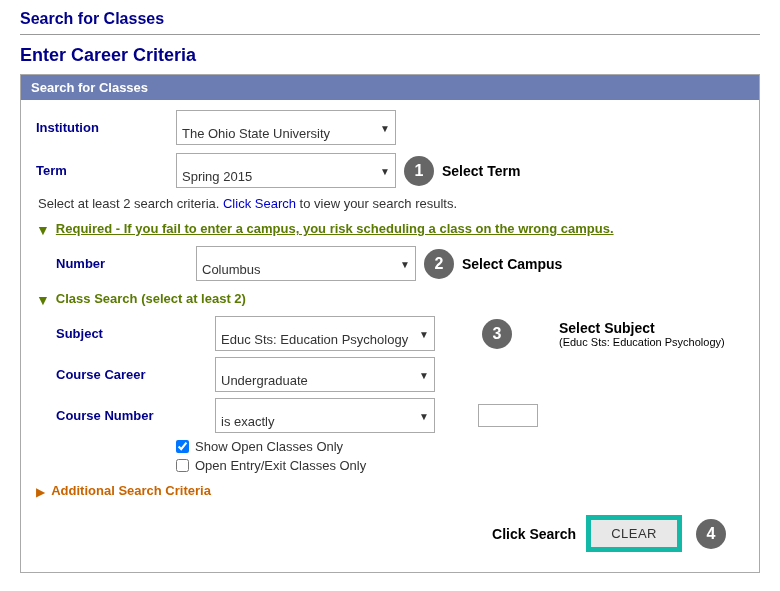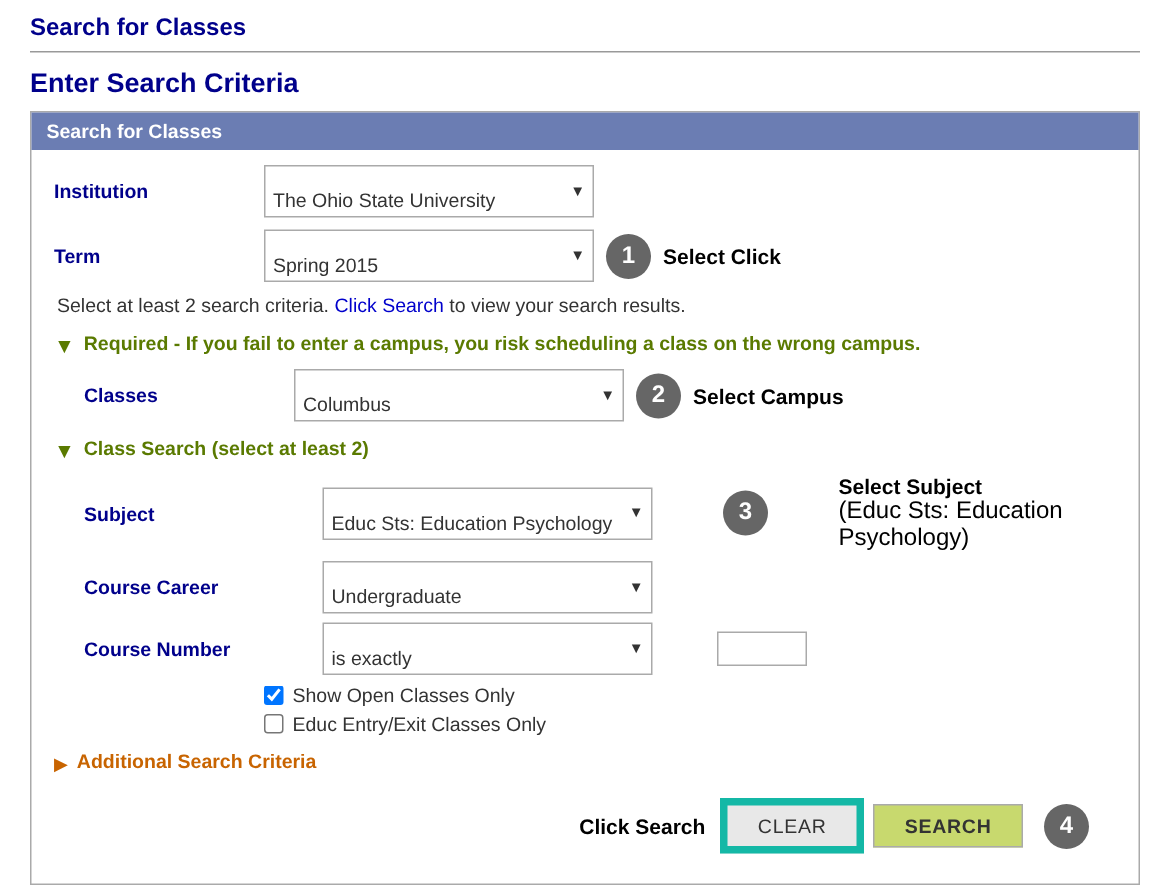--- a/index.html
+++ b/index.html
@@ -142,21 +142,21 @@
       flex-shrink: 0;
     }
 
     .callout-label {
       font-weight: bold;
       font-size: 14px;
       color: #000;
     }
 
     .callout-sub {
-      font-size: 16px;
+      font-size: 11px;
       color: #000;
       font-weight: normal;
     }
 
     .campus-row {
       display: flex;
       align-items: center;
       margin-left: 20px;
       margin-bottom: 6px;
     }
@@ -235,28 +235,29 @@
     .course-number-input {
       margin-left: 4px;
       padding: 3px 5px;
       border: 1px solid #aaa;
       width: 60px;
       font-size: 13px;
     }
 
     .required-text {
       color: #5a7a00;
+      text-decoration: underline;
     }
   </style>
 </head>
 <body>
 
 <div class="page-title">Search for Classes</div>
 
-<div class="section-title">Enter Search Criteria</div>
+<div class="section-title">Enter Career Criteria</div>
 
 <div class="panel">
   <div class="panel-header">Search for Classes</div>
   <div class="panel-body">
 
     <div class="form-row">
       <div class="form-label">Institution</div>
       <div class="select-wrapper">
         <select>
           <option>The Ohio State University</option>
@@ -265,35 +266,35 @@
     </div>
 
     <div class="form-row">
       <div class="form-label">Term</div>
       <div class="select-wrapper">
         <select>
           <option>Spring 2015</option>
         </select>
       </div>
       <div class="badge">1</div>
-      <span class="callout-label">Select Click</span>
+      <span class="callout-label">Select Term</span>
     </div>
 
     <div class="info-text">
       Select at least 2 search criteria. <span style="color:#0000cc;">Click Search</span> to view your search results.
     </div>
 
     <div class="collapsible-section">
       <div class="collapsible-header">
         <span class="arrow-down">▼</span>
         <span class="header-text required-text">Required - If you fail to enter a campus, you risk scheduling a class on the wrong campus.</span>
       </div>
 
       <div class="campus-row">
-        <div class="form-label">Classes</div>
+        <div class="form-label">Number</div>
         <div class="select-wrapper">
           <select>
             <option>Columbus</option>
           </select>
         </div>
         <div class="badge">2</div>
         <span class="callout-label">Select Campus</span>
       </div>
     </div>
 
@@ -343,33 +344,32 @@
           <input type="text" class="course-number-input" value="" style="">
         </div>
 
         <div class="checkbox-row">
           <input type="checkbox" checked="" style="">
           <label>Show Open Classes Only</label>
         </div>
 
         <div class="checkbox-row">
           <input type="checkbox" style="">
-          <label>Educ Entry/Exit Classes Only</label>
+          <label>Open Entry/Exit Classes Only</label>
         </div>
       </div>
     </div>
 
     <div class="collapsible-section">
       <div class="collapsible-header additional-header">
         <span class="arrow-right" style="color:#c86400;">▶</span>
         <span style="color:#c86400; font-weight:bold;">Additional Search Criteria</span>
       </div>
     </div>
 
     <div class="buttons-row">
       <span class="click-search-label">Click Search</span>
       <button class="btn-clear">Clear</button>
-      <button class="btn-search">Search</button>
       <div class="badge">4</div>
     </div>
 
   </div>
 </div>
 
 </body></html>

